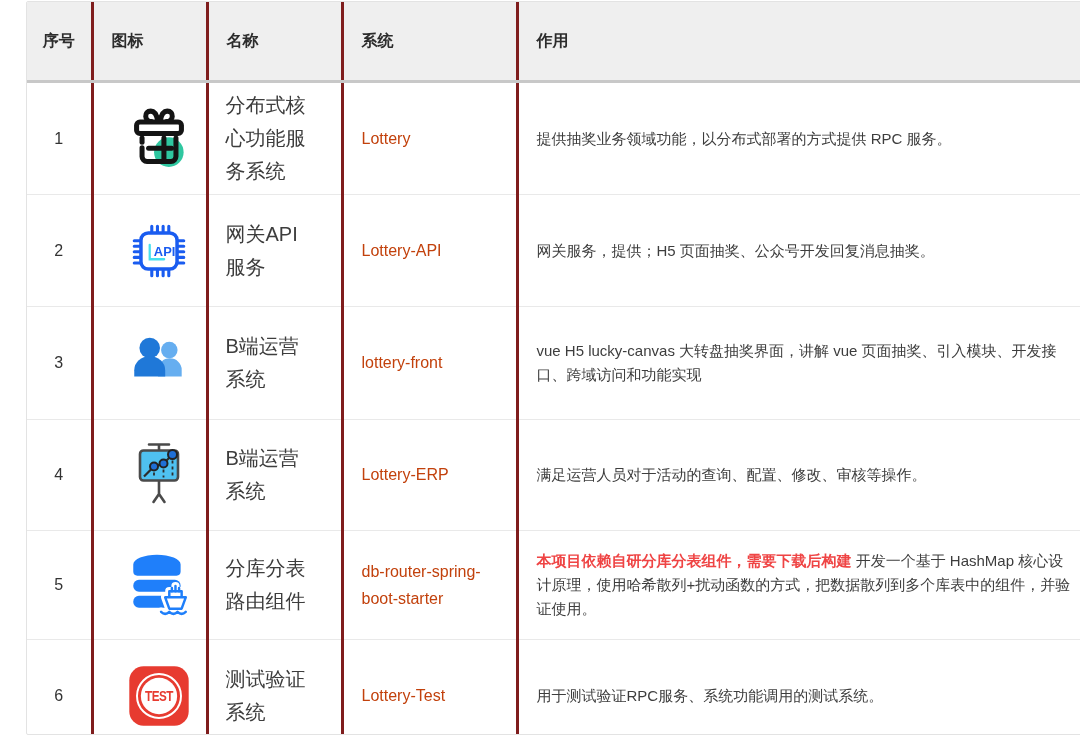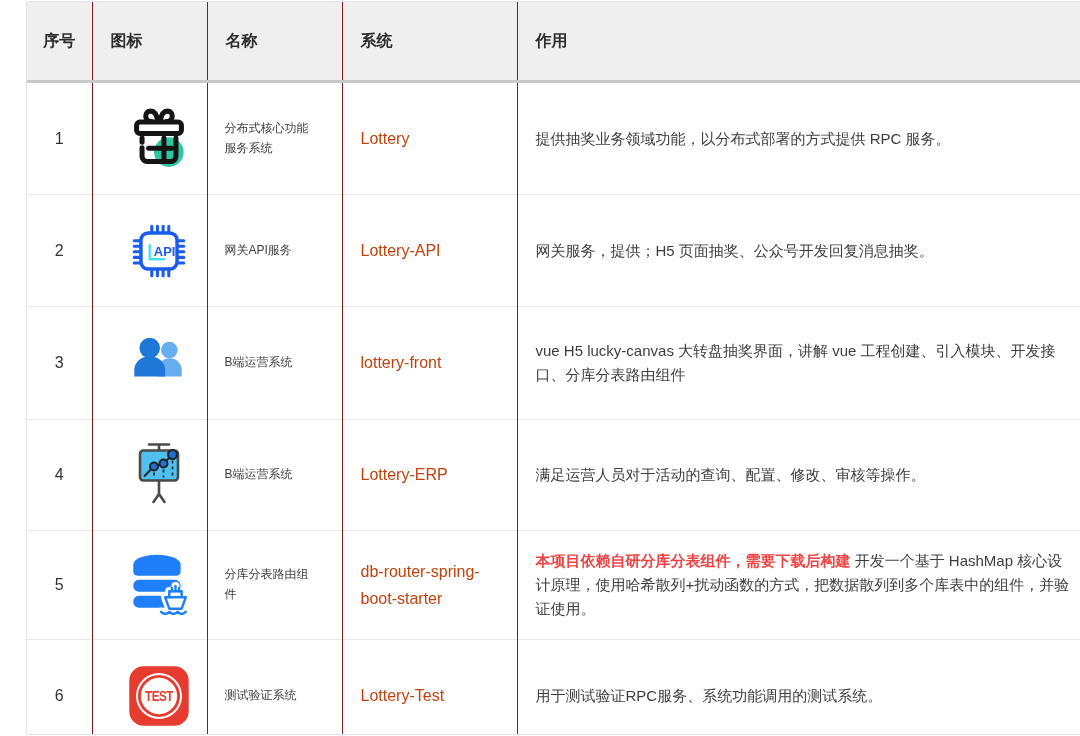--- a/index.html
+++ b/index.html
@@ -13,34 +13,34 @@
     border:1px solid #e3e3e3;border-radius:2px;overflow:hidden;background:#fff;margin-left:25px;
   }
   table{
     border-collapse:collapse;table-layout:fixed;width:1078px;
   }
   col.c-num{width:65px}
   col.c-icon{width:115px}
   col.c-name{width:135px}
   col.c-sys{width:175px}
   col.c-role{width:588px}
-  th,td{vertical-align:middle;border-left:1px solid #7f1d1d;}
+  th,td{vertical-align:middle;border-left:3px solid #7f1d1d;}
   th:first-child,td:first-child{border-left:none;}
   thead th{
     height:78px;background:#efefef;border-bottom:3px solid #c8c8c8;
     font-size:16px;font-weight:bold;color:#2c2c2c;text-align:left;
     padding:0 10px 0 18px;line-height:1.35;
   }
   thead th.th-num{text-align:center;padding:0 14px;}
   tbody td{border-top:1px solid #e9e9e9;}
   tbody tr:first-child td{border-top:none;}
   td.cell-num{text-align:center;font-size:16px;color:#333;}
   td.cell-icon{text-align:center;padding-left:20px;}
   td.cell-icon svg{vertical-align:middle;}
-  td.cell-name{font-size:12px;color:#3d3d3d;line-height:1.65;padding:0 27px 0 17px;}
+  td.cell-name{font-size:20px;color:#3d3d3d;line-height:1.65;padding:0 27px 0 17px;}
   td.cell-sys{font-size:16px;padding:0 12px 0 18px;line-height:1.7;}
   td.cell-sys a{color:#c2410c;text-decoration:none;word-break:break-word;}
   td.cell-role{font-size:15px;color:#3d3d3d;line-height:1.6;padding:0 30px 0 18px;}
   td.cell-role b{color:#ef4444;}
   tr.row-1 td{height:109px}
   tr.row-2 td{height:109px}
   tr.row-3 td{height:110px}
   tr.row-4 td{height:108px}
   tr.row-5 td{height:106px}
   tr.row-6 td{height:109px}
@@ -118,21 +118,21 @@
             <path d="M31 45 v-6.5 a11.5 11 0 0 1 23 0 V45 Z"></path>
           </g>
           <g fill="#1f78d8">
             <circle cx="23" cy="17.5" r="10"></circle>
             <path d="M8 45 v-6 a15 13.5 0 0 1 30 0 v6 Z"></path>
           </g>
         </svg>
       </td>
       <td class="cell-name">B端运营系统</td>
       <td class="cell-sys"><a href="#">lottery-front</a></td>
-      <td class="cell-role"><b></b><span>vue H5 lucky-canvas 大转盘抽奖界面，讲解 vue 工程创建、引入模块、开发接口、分库分表路由组件</span></td>
+      <td class="cell-role"><b></b><span>vue H5 lucky-canvas 大转盘抽奖界面，讲解 vue 页面抽奖、引入模块、开发接口、跨域访问和功能实现</span></td>
     </tr>
 
     <tr class="row-4">
       <td class="cell-num">4</td>
       <td class="cell-icon">
         <svg width="64" height="72" viewBox="0 0 64 72">
           <g stroke="#4a4a4a" stroke-width="2.6" fill="none" stroke-linecap="round">
             <path d="M22 5.5 h20 M32 5.5 v6"></path>
             <path d="M32 42 v13 M32 55 l-5.5 8 M32 55 l5.5 8"></path>
           </g>

